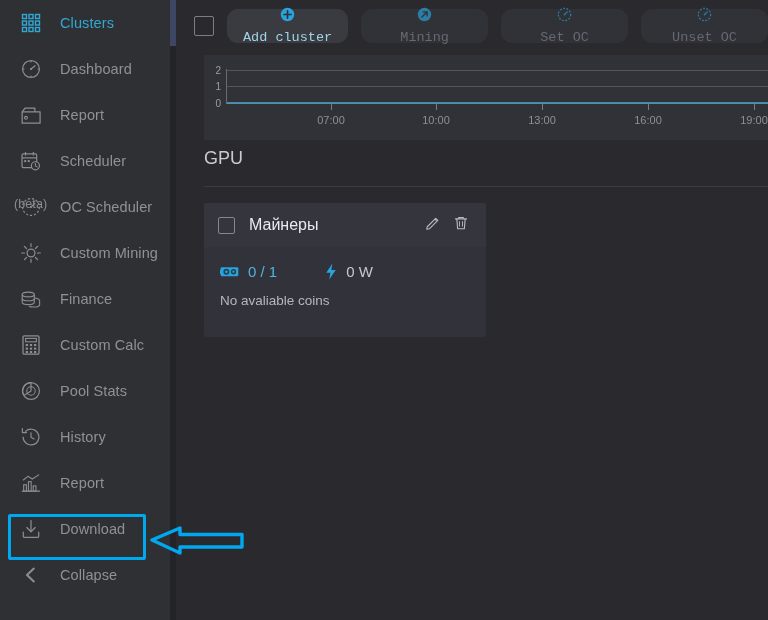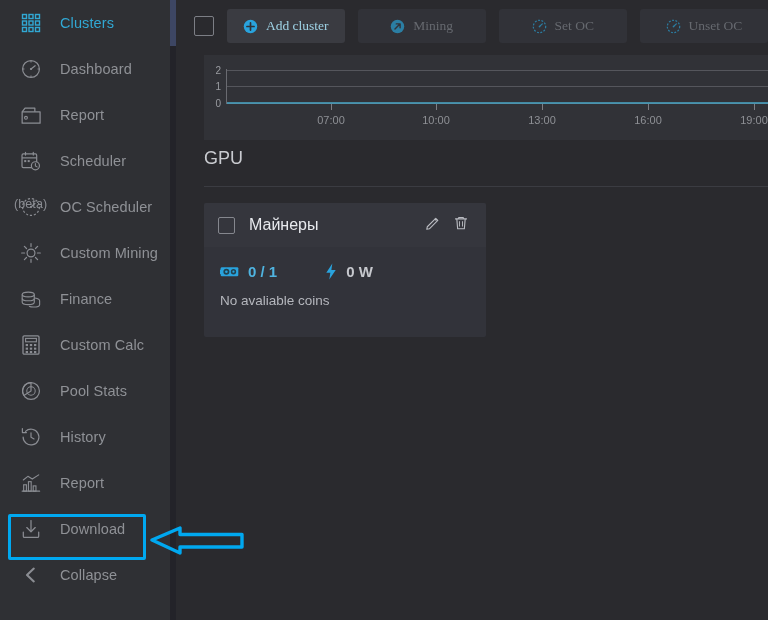--- a/index.html
+++ b/index.html
@@ -84,26 +84,27 @@
     background: transparent;
     flex: 0 0 20px;
     cursor: pointer;
   }
   .tb-btn {
     height: 34px;
     display: flex; align-items: center; justify-content: center;
     gap: 8px;
     padding: 0 16px;
     background: #34353b;
-    border: none; border-radius: 3px;
+    border: none; border-radius: 11px;
     font-size: 13.5px;
-    font-family: Liberation Serif, serif;
+    font-family: Liberation Mono, monospace;
     color: #9aa7ad;
     cursor: pointer;
     white-space: nowrap;
+    flex-direction: column;
   }
   .tb-btn.enabled { color: #9fd3e6; background: #3a3b41; }
   .tb-btn.disabled { color: #66696f; background: #313238; align-items: center; }
   .tb-btn .btn-ico { display: flex; align-items: center; }
   .tb-btn.enabled .btn-ico { color: #29a3dd; }
   .tb-btn.disabled .btn-ico { color: #2b7ea3; }
 
   .tb-btn.w-mining { width: 140px; }
   .tb-btn.w-setoc  { width: 140px; }
   .tb-btn.w-unsetoc{ width: 140px; }
@@ -169,21 +170,21 @@
   #card-stats {
     display: flex; align-items: center;
     padding: 16px 0 0 16px;
     gap: 0;
   }
   .stat {
     display: flex; align-items: center;
     gap: 9px;
   }
   .stat .s-ico { display: flex; align-items: center; color: #29a3dd; }
-  .stat .s-val { font-size: 15px; font-weight: bold; }
+  .stat .s-val { font-size: 15px; }
   .stat-gpu .s-val { color: #4fb4e0; }
   .stat-pow { margin-left: 48px; }
   .stat-pow .s-val { color: #c6c8cd; }
   #card-note {
     padding: 13px 0 0 16px;
     font-size: 13.5px;
     color: #b5b7bd;
   }
 
   

